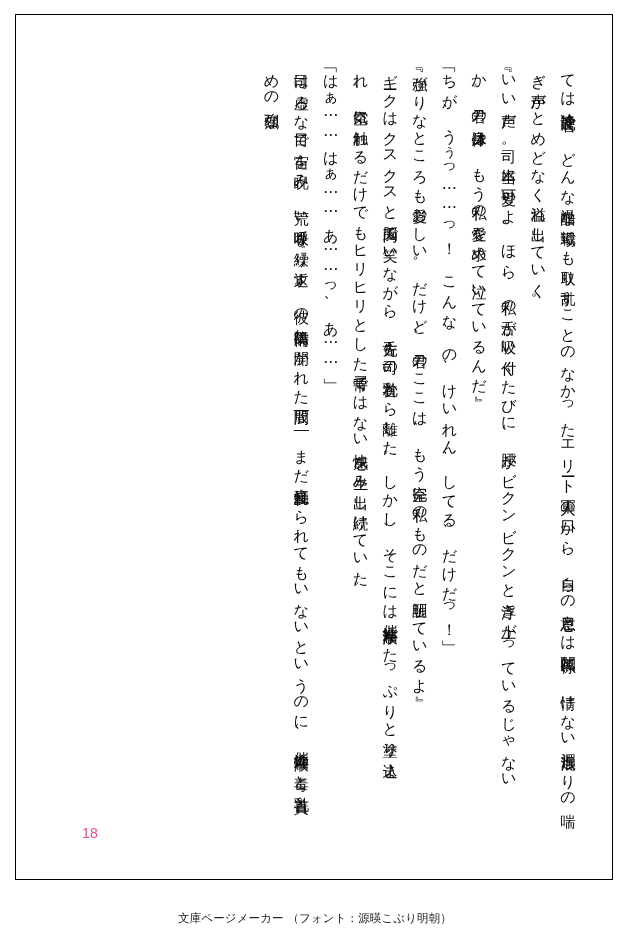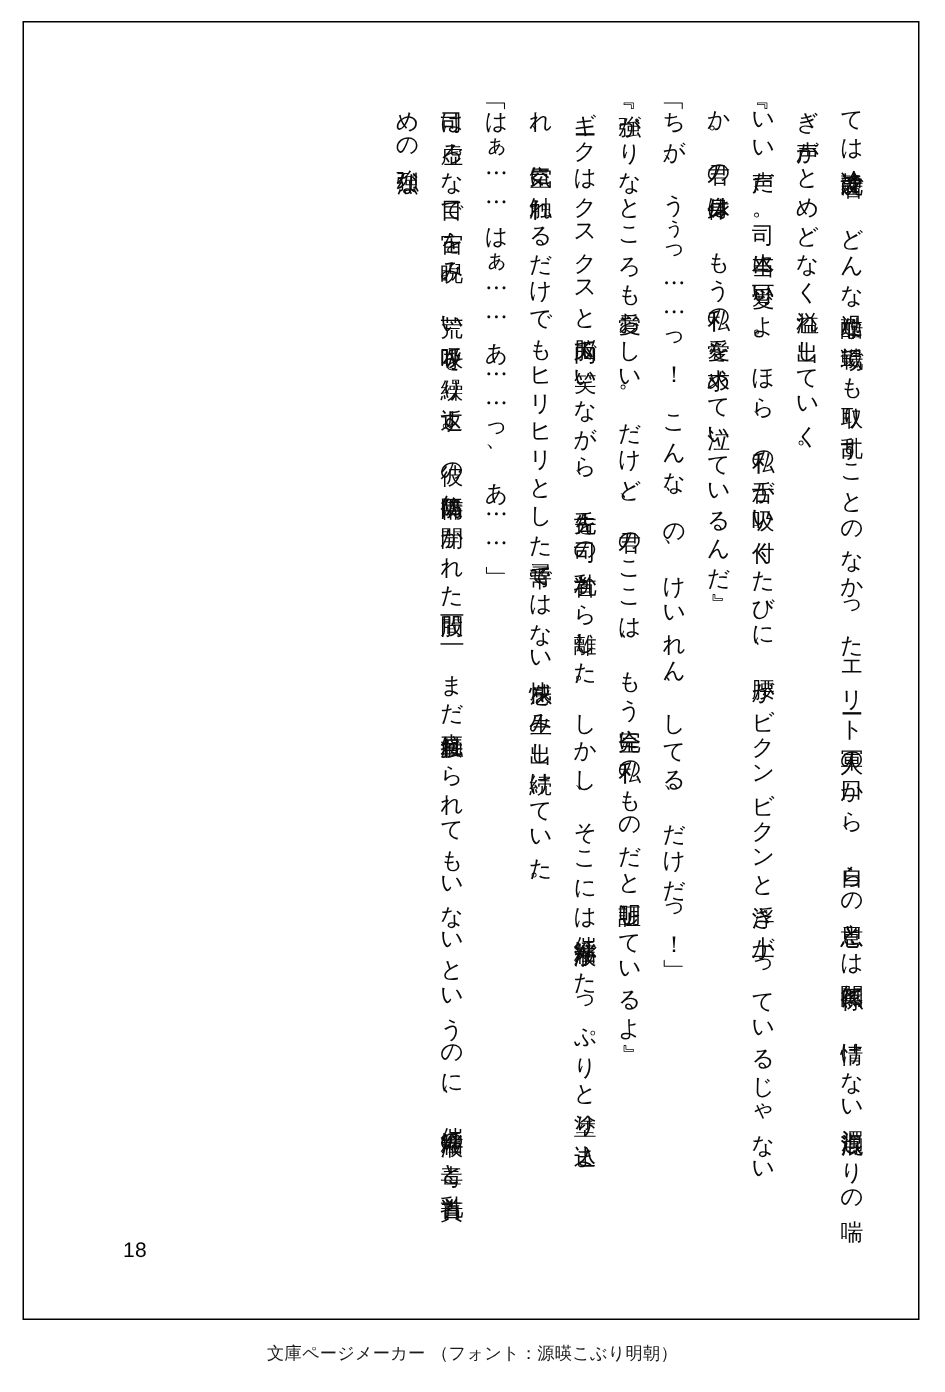--- a/index.html
+++ b/index.html
@@ -46,29 +46,29 @@
     font-family: "DejaVu Serif", "Liberation Serif", serif;
     color: #0a0a0a;
   }
 
   .page-number {
     position: absolute;
     left: 66px;
     bottom: 38px;
     font-size: 14px;
     font-family: "Liberation Sans", sans-serif;
-    color: #000000;
+    color: #ec4899;
     letter-spacing: 0.02em;
   }
 
   .footer-credit {
     position: absolute;
     left: 0;
     right: 0;
-    bottom: 18px;
+    bottom: 2px;
     text-align: center;
     font-size: 11.5px;
     font-family: "DejaVu Sans", "Liberation Sans", sans-serif;
     color: #1a1a1a;
     letter-spacing: 0.01em;
   }
 </style>
 </head>
 <body>
 

